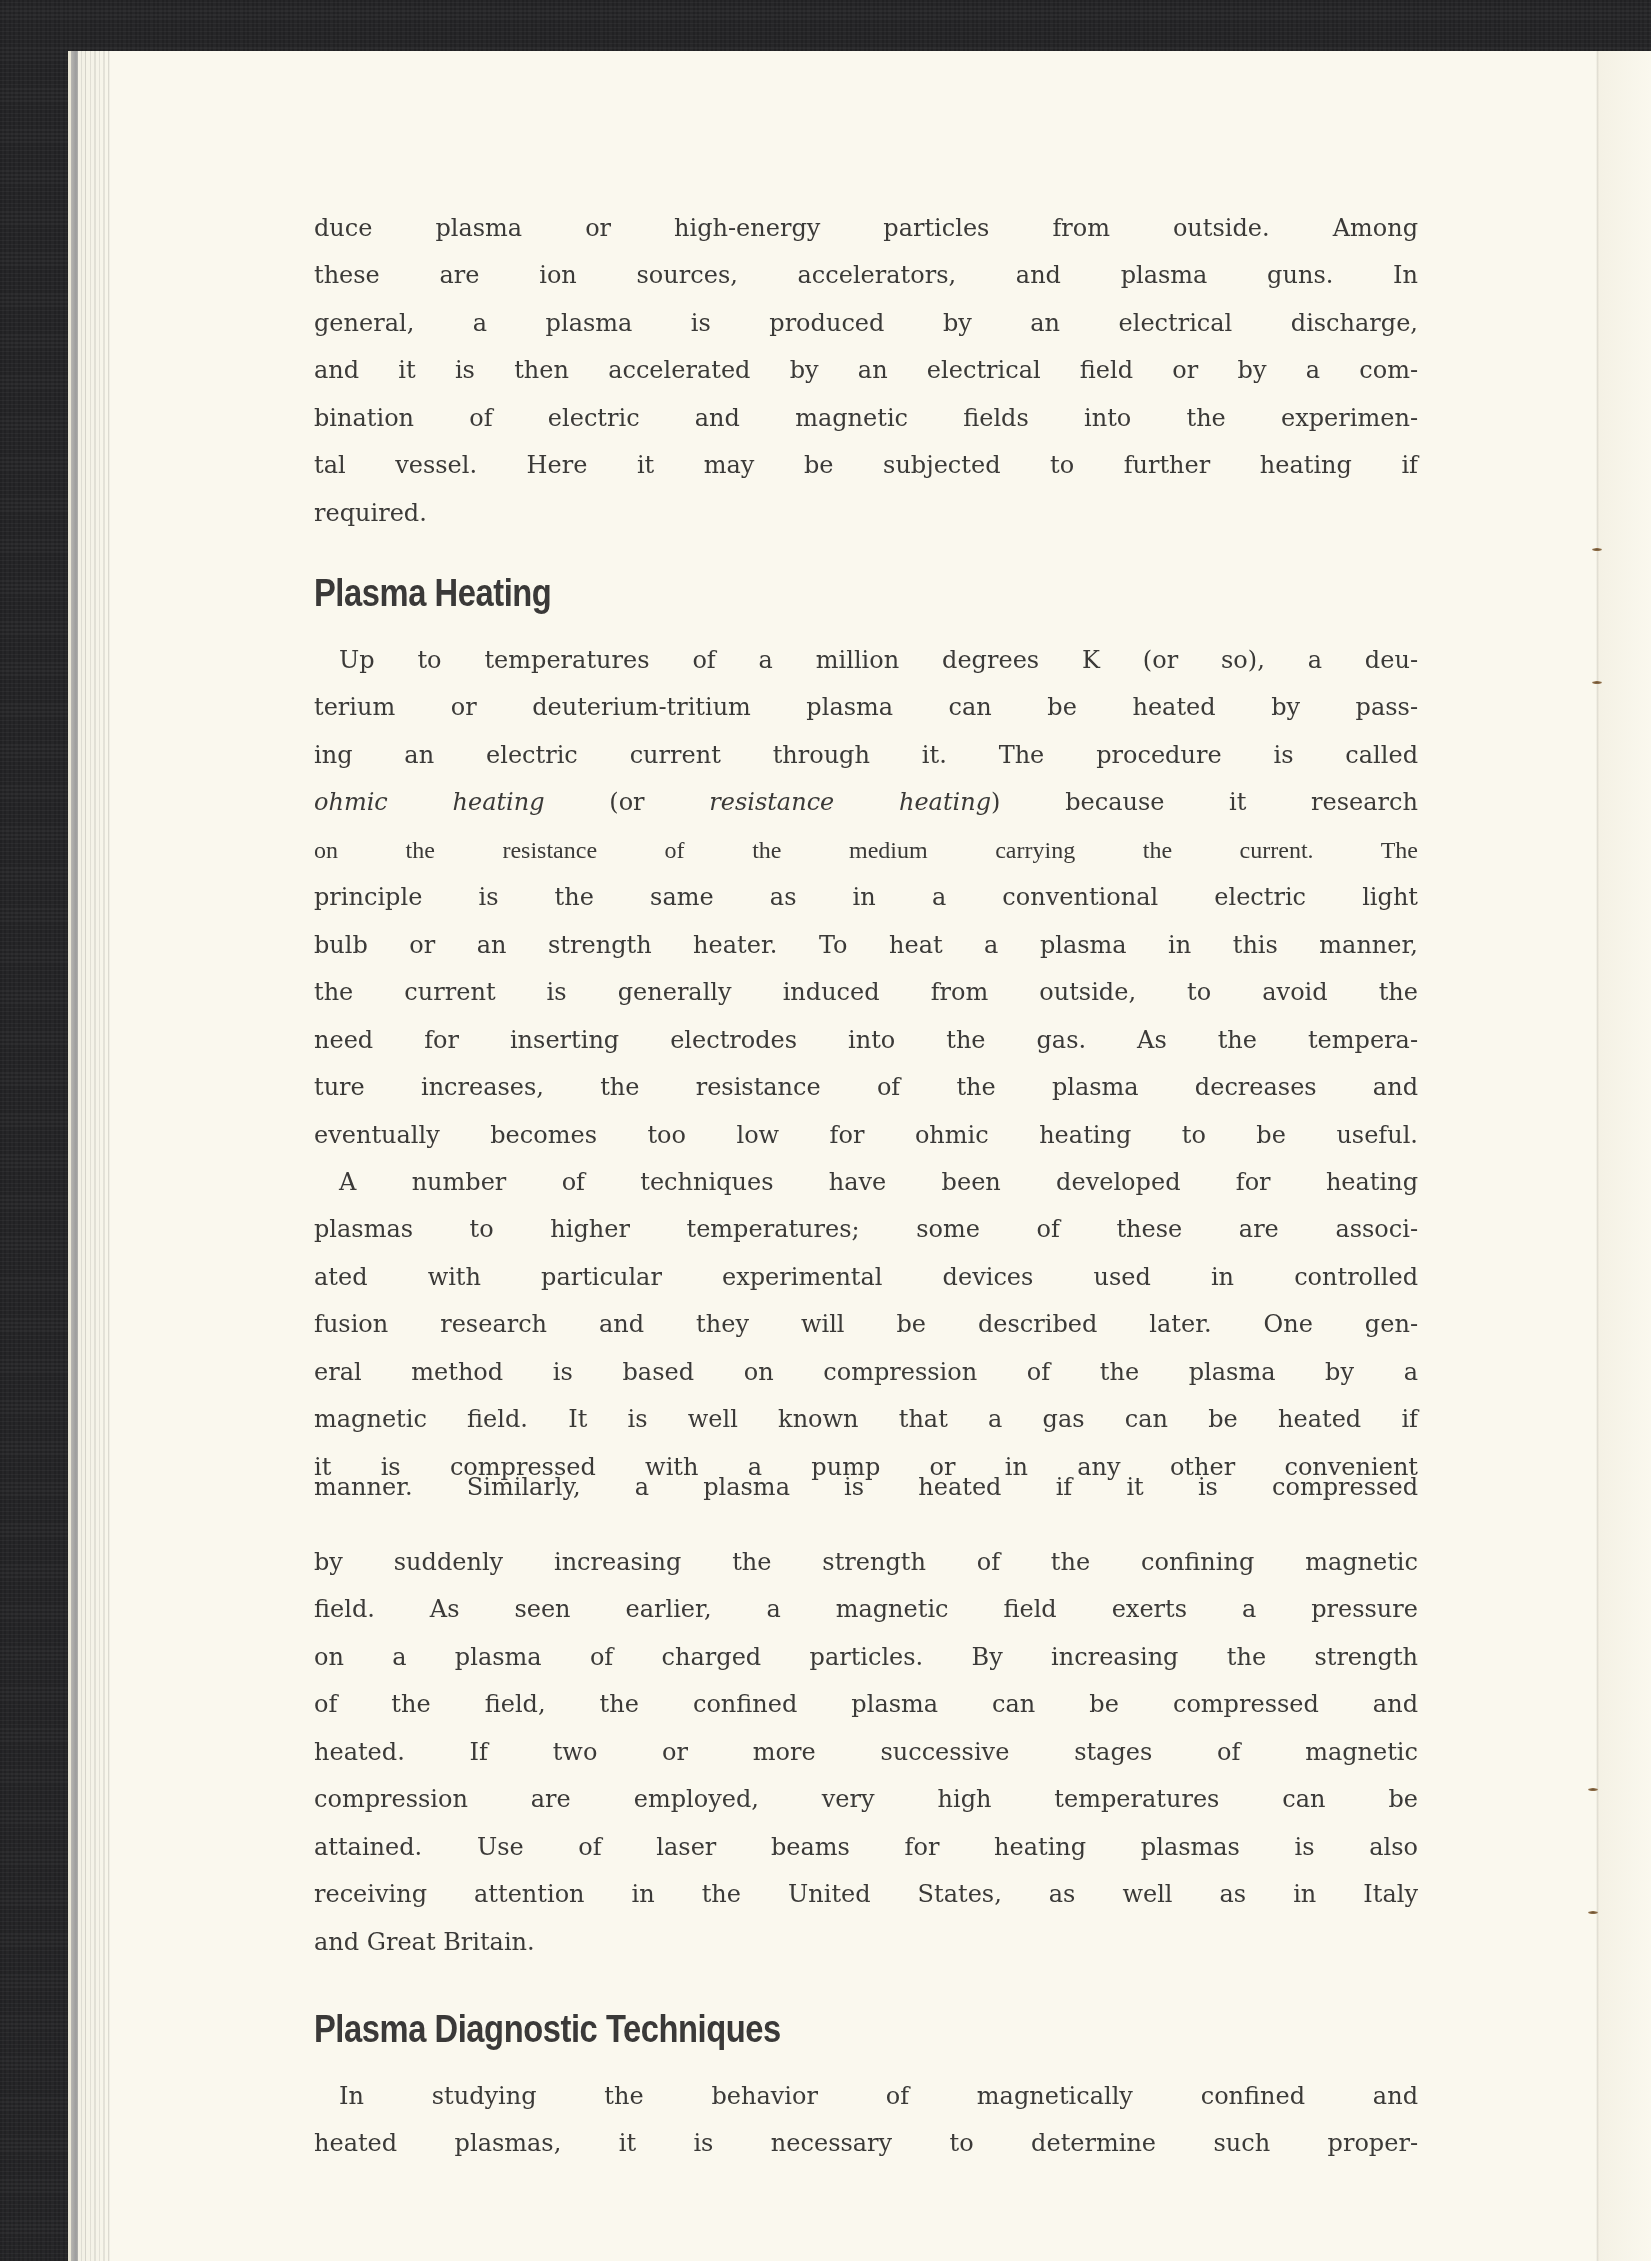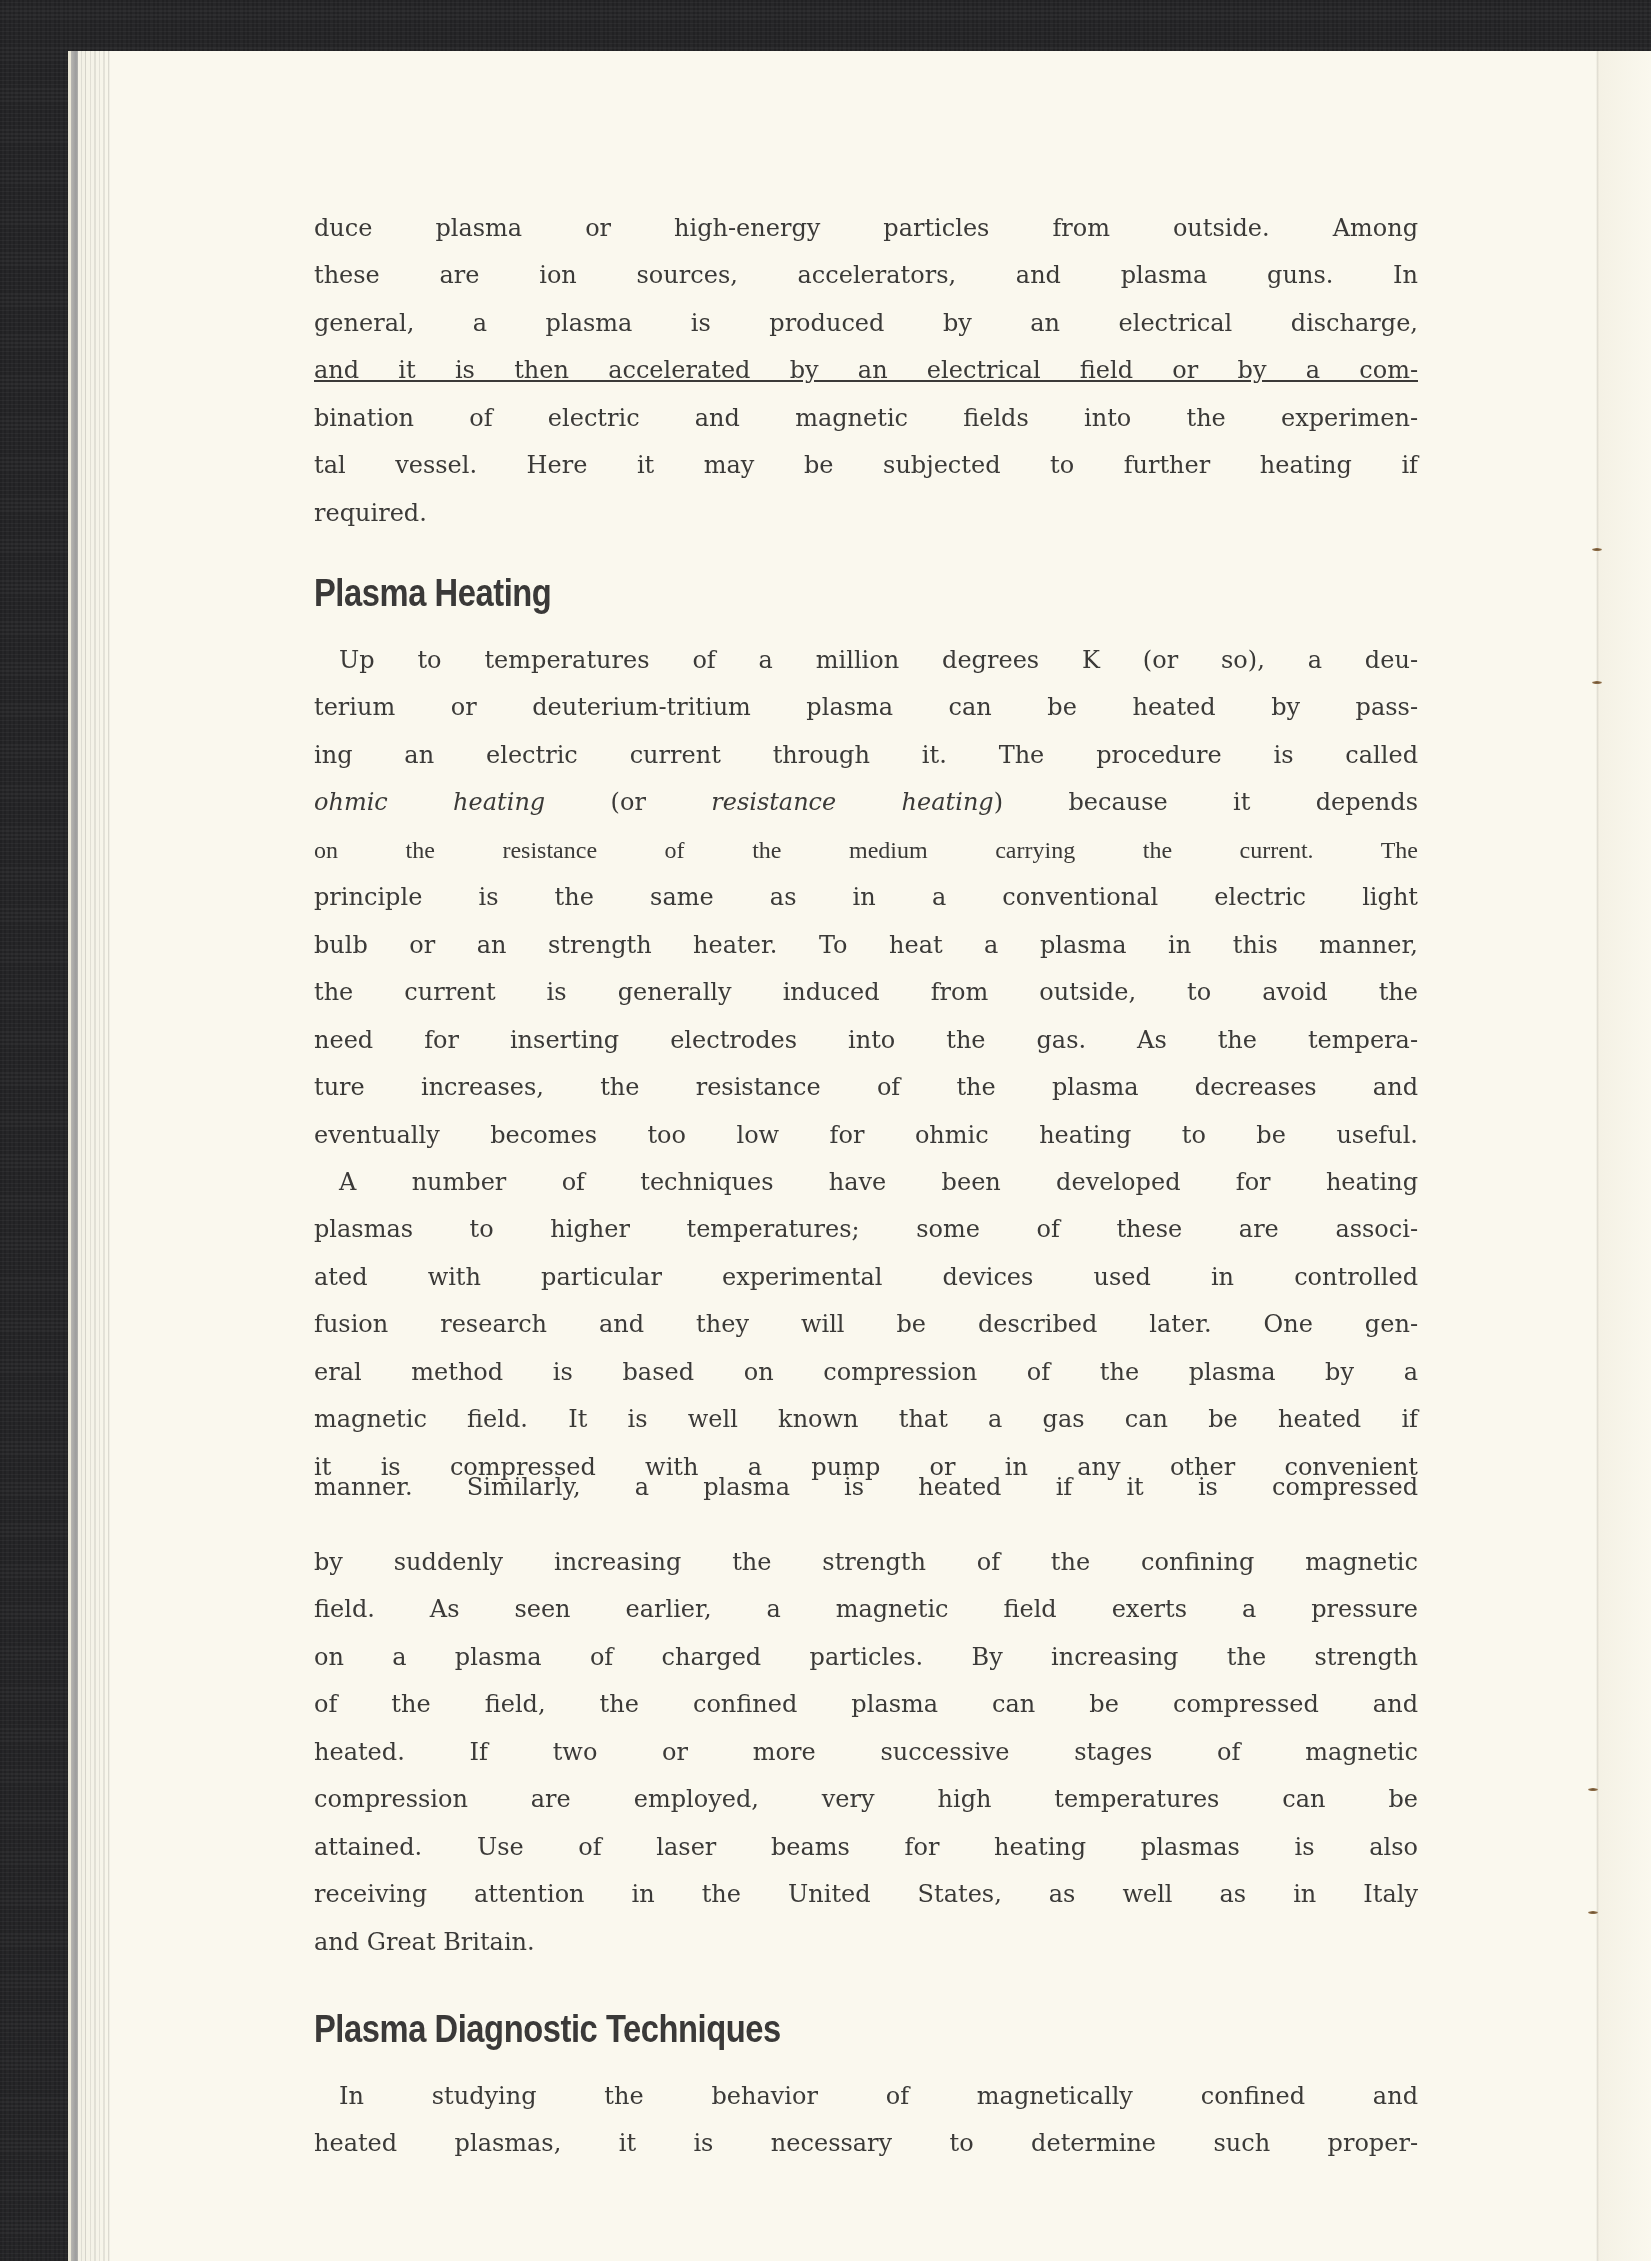--- a/index.html
+++ b/index.html
@@ -73,33 +73,33 @@
   <div class="staple" style="left:1524px; top:630px;"></div>
   <div class="staple" style="left:1520px; top:1737px;"></div>
   <div class="staple" style="left:1520px; top:1860px;"></div>
 
   <div class="text-column">
 
     <div>
       <div class="body-line" style="top:154px;">duce plasma or high-energy particles from outside. Among</div>
       <div class="body-line" style="top:201px;">these are ion sources, accelerators, and plasma guns. In</div>
       <div class="body-line" style="top:249px;">general, a plasma is produced by an electrical discharge,</div>
-      <div class="body-line" style="top:296px;text-decoration:underline;">and it is then accelerated by an electrical field or by a com-</div>
+      <div class="body-line" style="top:296px;">and it is then accelerated by an electrical field or by a com-</div>
       <div class="body-line" style="top:344px;">bination of electric and magnetic fields into the experimen-</div>
       <div class="body-line" style="top:391px;">tal vessel. Here it may be subjected to further heating if</div>
       <div class="body-line last" style="top:439px;">required.</div>
     </div>
 
     <div class="heading" style="top:520px;">Plasma Heating</div>
 
     <div>
       <div class="body-line indent" style="top:586px;">Up to temperatures of a million degrees K (or so), a deu-</div>
       <div class="body-line" style="top:633px;">terium or deuterium-tritium plasma can be heated by pass-</div>
       <div class="body-line" style="top:681px;">ing an electric current through it. The procedure is called</div>
-      <div class="body-line" style="top:728px;"><em>ohmic heating</em><span> (or </span><em>resistance heating</em><span>) because it depends</span></div>
+      <div class="body-line" style="top:728px;"><em>ohmic heating</em><span> (or </span><em>resistance heating</em><span>) because it research</span></div>
       <div class="body-line" style="top:776px;font-family:Liberation Serif, serif;">on the resistance of the medium carrying the current. The</div>
       <div class="body-line" style="top:823px;">principle is the same as in a conventional electric light</div>
       <div class="body-line" style="top:871px;">bulb or an strength heater. To heat a plasma in this manner,</div>
       <div class="body-line" style="top:918px;">the current is generally induced from outside, to avoid the</div>
       <div class="body-line" style="top:966px;">need for inserting electrodes into the gas. As the tempera-</div>
       <div class="body-line" style="top:1013px;">ture increases, the resistance of the plasma decreases and</div>
       <div class="body-line" style="top:1061px;">eventually becomes too low for ohmic heating to be useful.</div>
     </div>
 
     <div>

